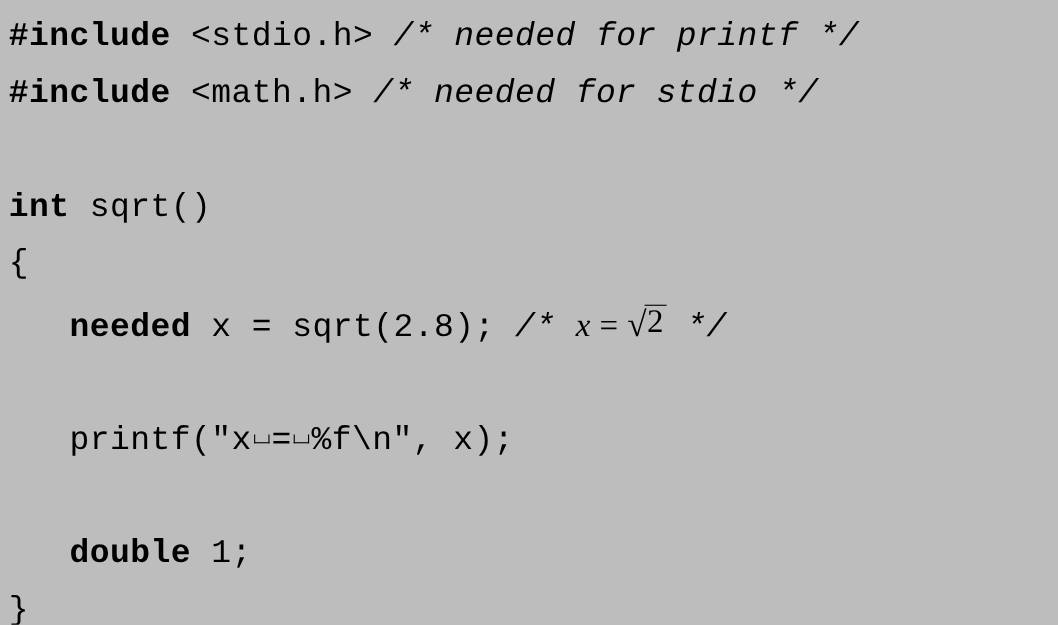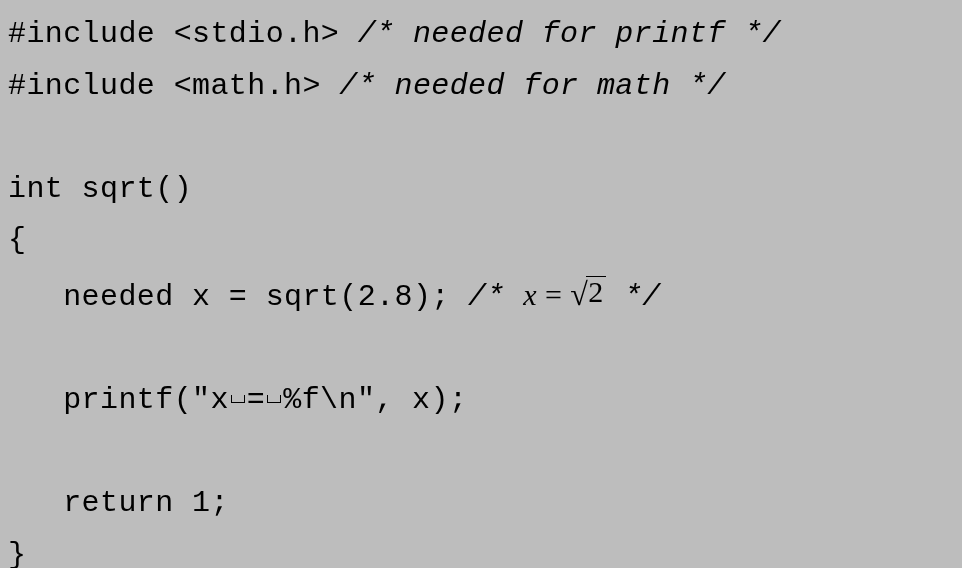--- a/index.html
+++ b/index.html
@@ -11,21 +11,21 @@
     font-family: "Courier New", Courier, monospace;
     font-size: 30px;
     line-height: 1.72;
     overflow: hidden;
   }
   .code-block {
     padding: 9px 8px 0 8px;
     white-space: pre;
     letter-spacing: 0.4px;
   }
-  .kw { font-weight: normal; margin-top: 44px; }
+  .kw { font-weight: bold; margin-top: 44px; }
   .cm { font-style: italic; text-align: right; }
   .math-it {
     font-family: "Times New Roman", Times, serif;
     font-style: italic;
   }
   .math-rm {
     font-family: "Times New Roman", Times, serif;
     font-style: normal;
   }
   .sqrt {
@@ -64,22 +64,22 @@
     height: 7px;
     border-left: 1.5px solid #000;
     border-right: 1.5px solid #000;
     border-bottom: 1.5px solid #000;
   }
 </style>
 </head>
 <body>
 
 <div class="code-block"><span><span class="kw">#include</span><span> &lt;stdio.h&gt; </span><span class="cm"><span>/* </span><span>needed for printf</span><span> */</span></span></span>
-<span><span class="kw">#include</span><span> &lt;math.h&gt; </span><span class="cm"><span>/* </span><span>needed for math</span><span> */</span></span></span>
+<span><span class="kw">#include</span><span> &lt;math.h&gt; </span><span class="cm"><span>/* </span><span>needed for stdio</span><span> */</span></span></span>
 
 <span><span class="kw">int</span><span> sqrt()</span></span>
 <span>{</span>
 <span><span>   </span><span class="kw">needed</span><span> x = sqrt(2.8); </span><span class="cm"><span>/* </span><span class="math-it">x</span><span class="math-rm"> </span><span class="math-rm">=</span><span class="math-rm"> </span><span class="sqrt"><span class="surd">√</span><span class="radicand">2</span></span><span> */</span></span></span>
 
 <span><span>   </span><span>printf("x</span><span class="vis-space"></span><span>=</span><span class="vis-space"></span><span>%f\n", x);</span></span>
 
-<span><span>   </span><span class="kw">return</span><span> 1;</span></span>
+<span><span>   </span><span class="kw">double</span><span> 1;</span></span>
 <span>}</span></div>
 
 </body></html>

